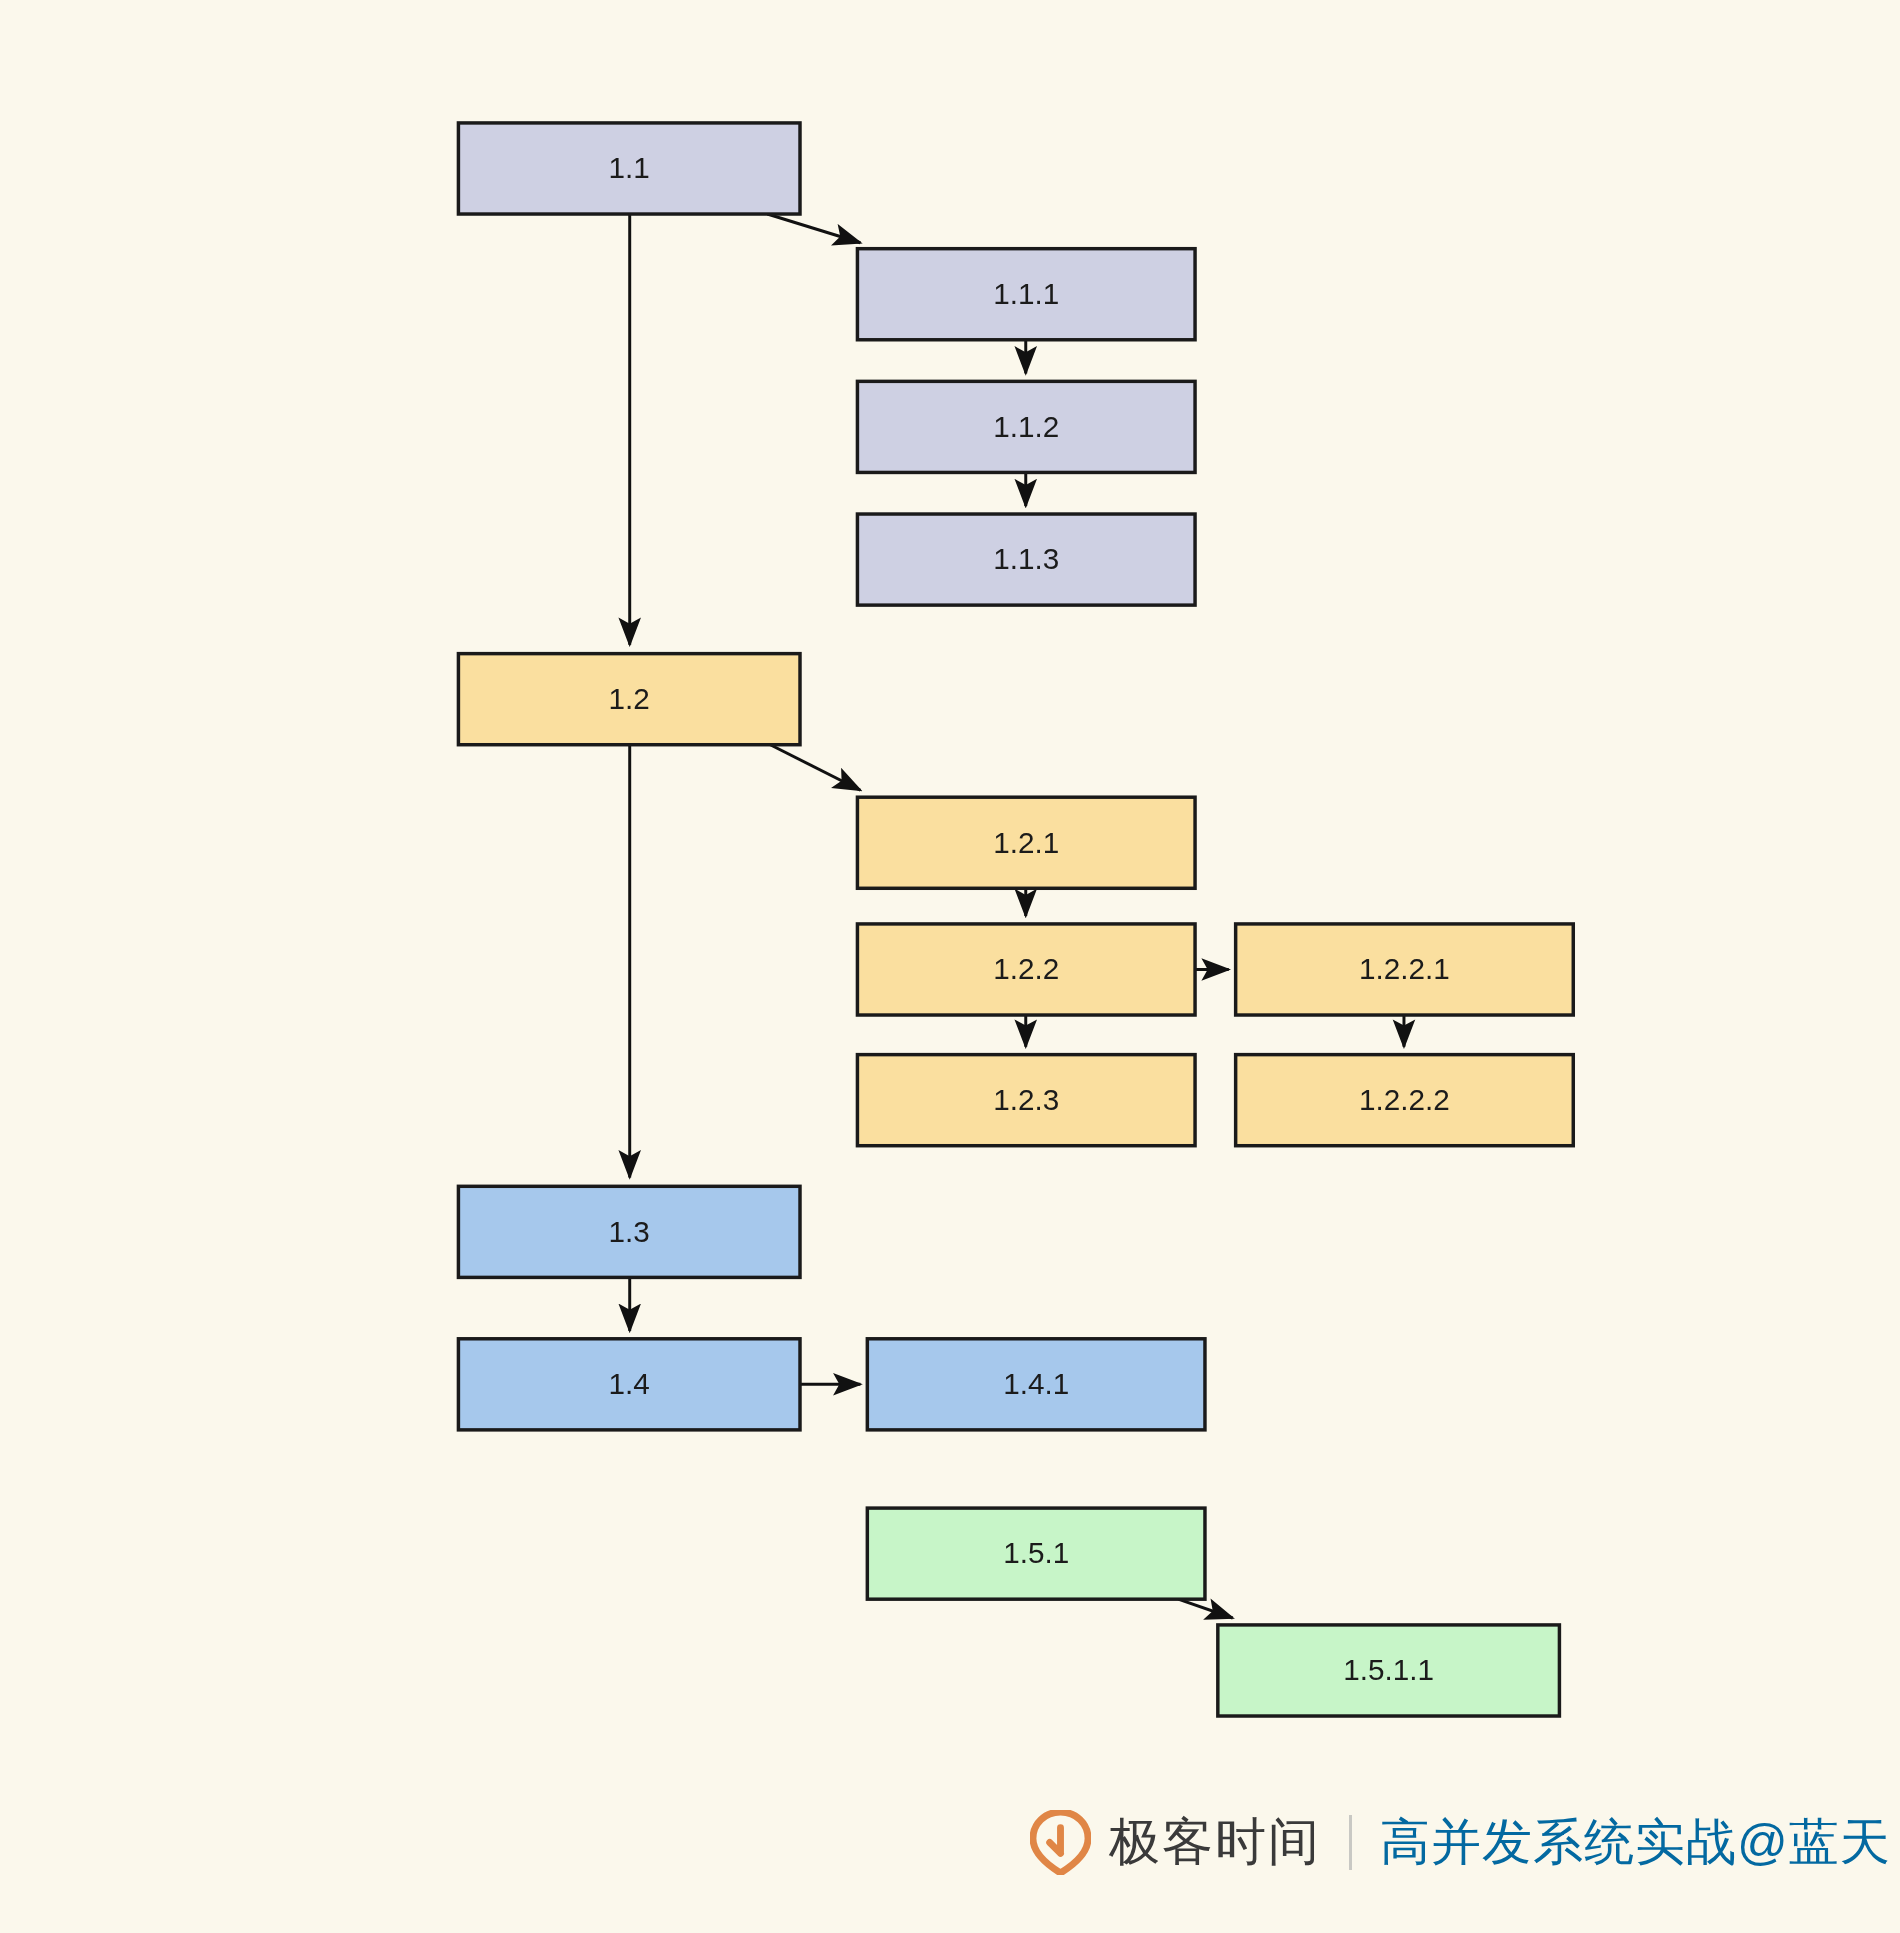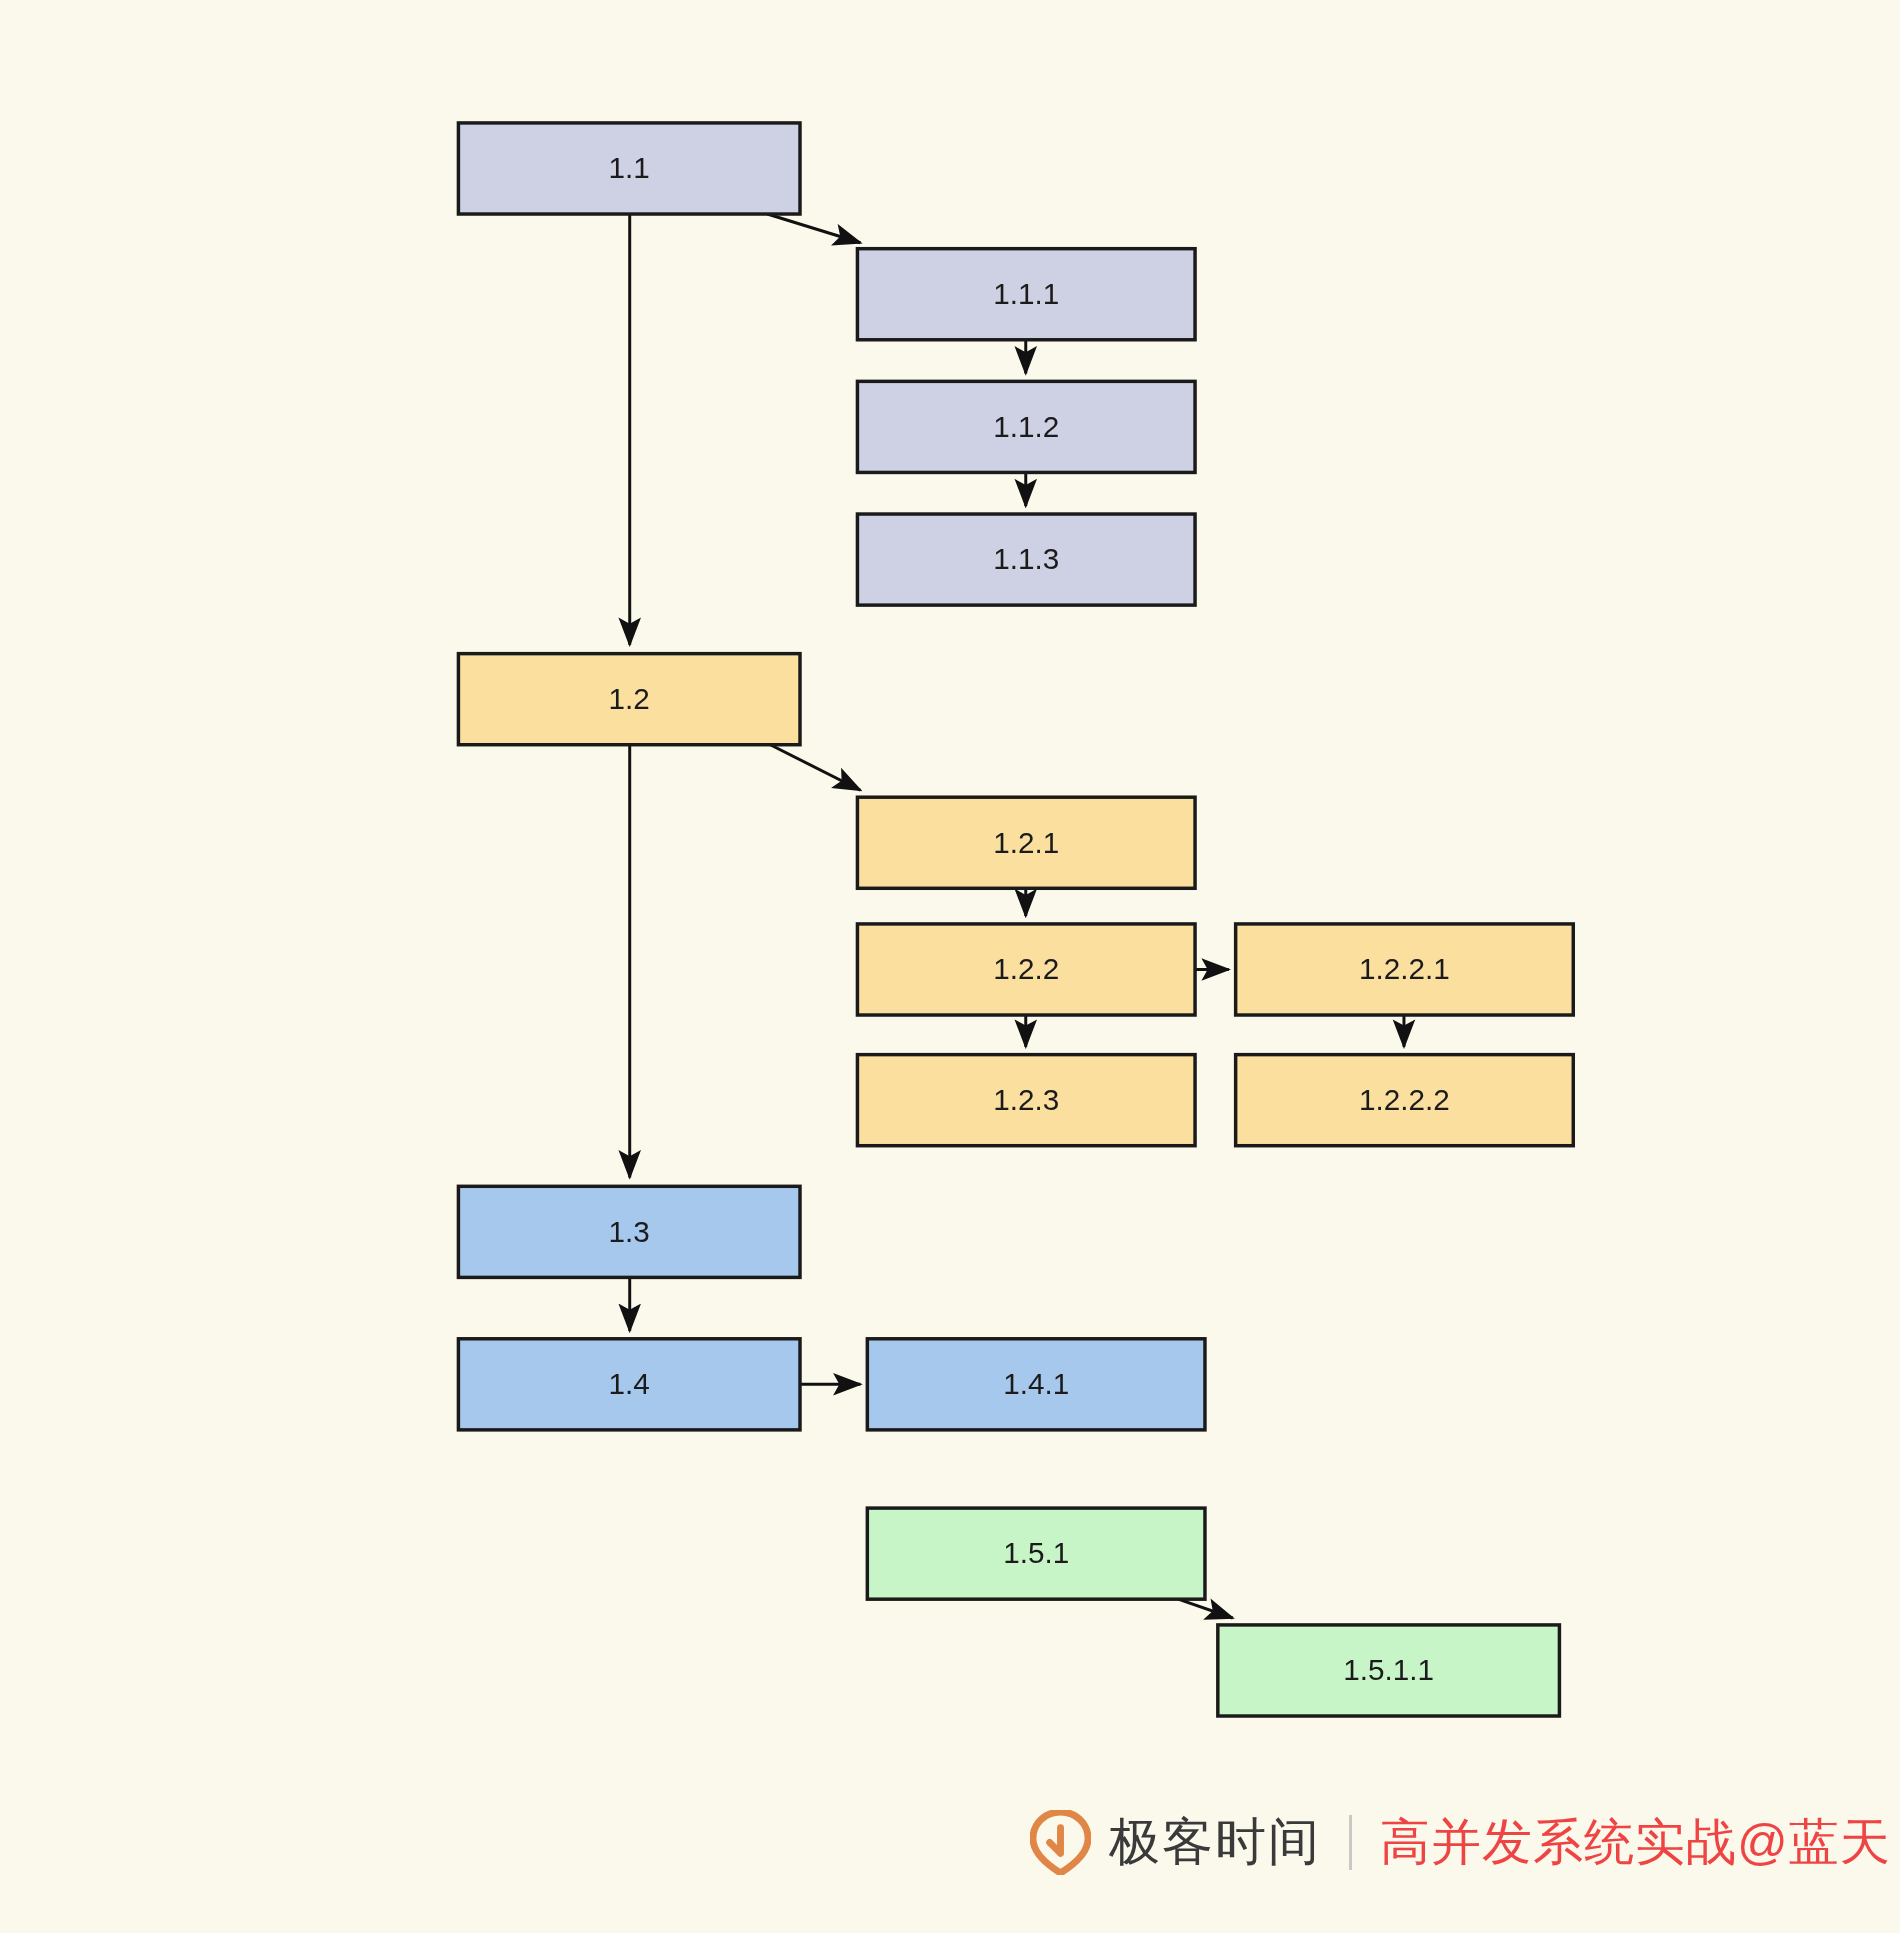--- a/index.html
+++ b/index.html
@@ -60,21 +60,21 @@
   }
   .wm-sep {
     width: 3px;
     height: 55px;
     background: #c9c9c4;
     margin: 0 10px;
   }
   .wm-sub {
     font-family: "Liberation Sans", "DejaVu Sans", sans-serif;
     font-size: 50px;
-    color: #ef4444;
+    color: #0369a1;
     letter-spacing: 1px;
   }
 </style>
 </head>
 <body>
 
 <svg id="canvas" viewBox="0 0 1920 1953">
   <defs>
     <marker id="arrowhead" markerWidth="10" markerHeight="8" refX="9.2" refY="4" orient="auto" markerUnits="strokeWidth">
       <path d="M0,0.2 L10,4 L0,7.8 L2.1,4 Z" fill="#111111"></path>

